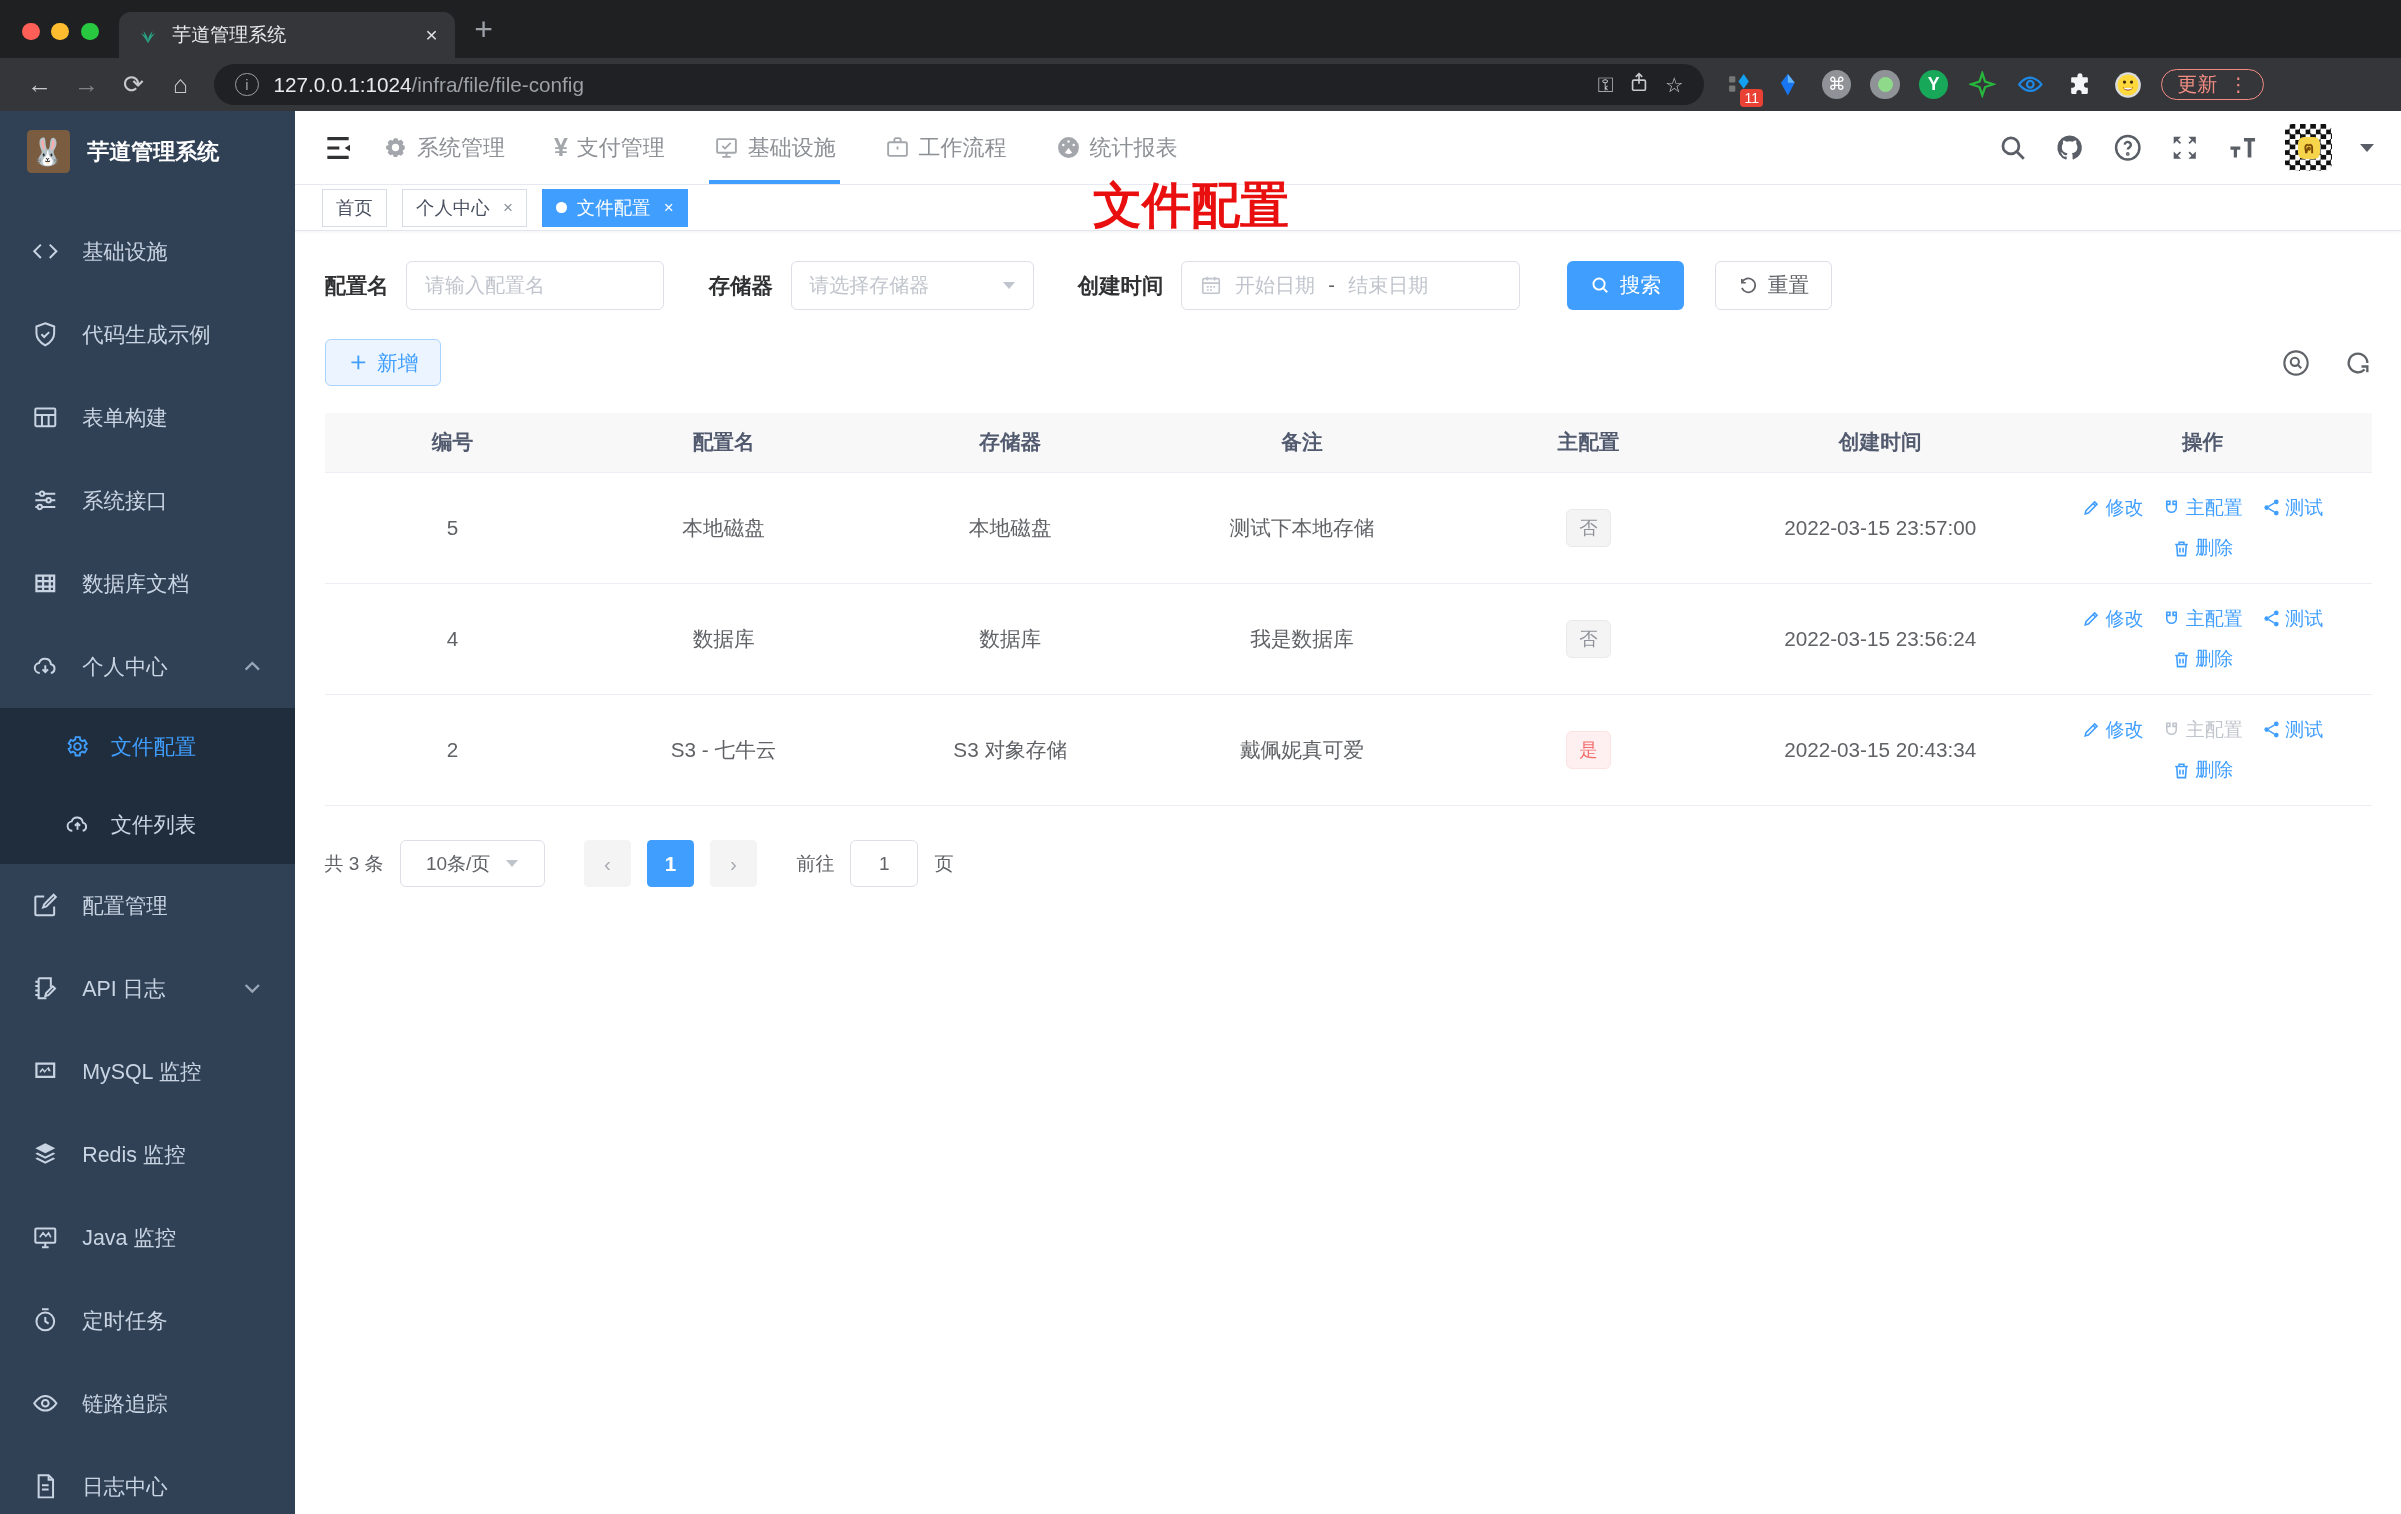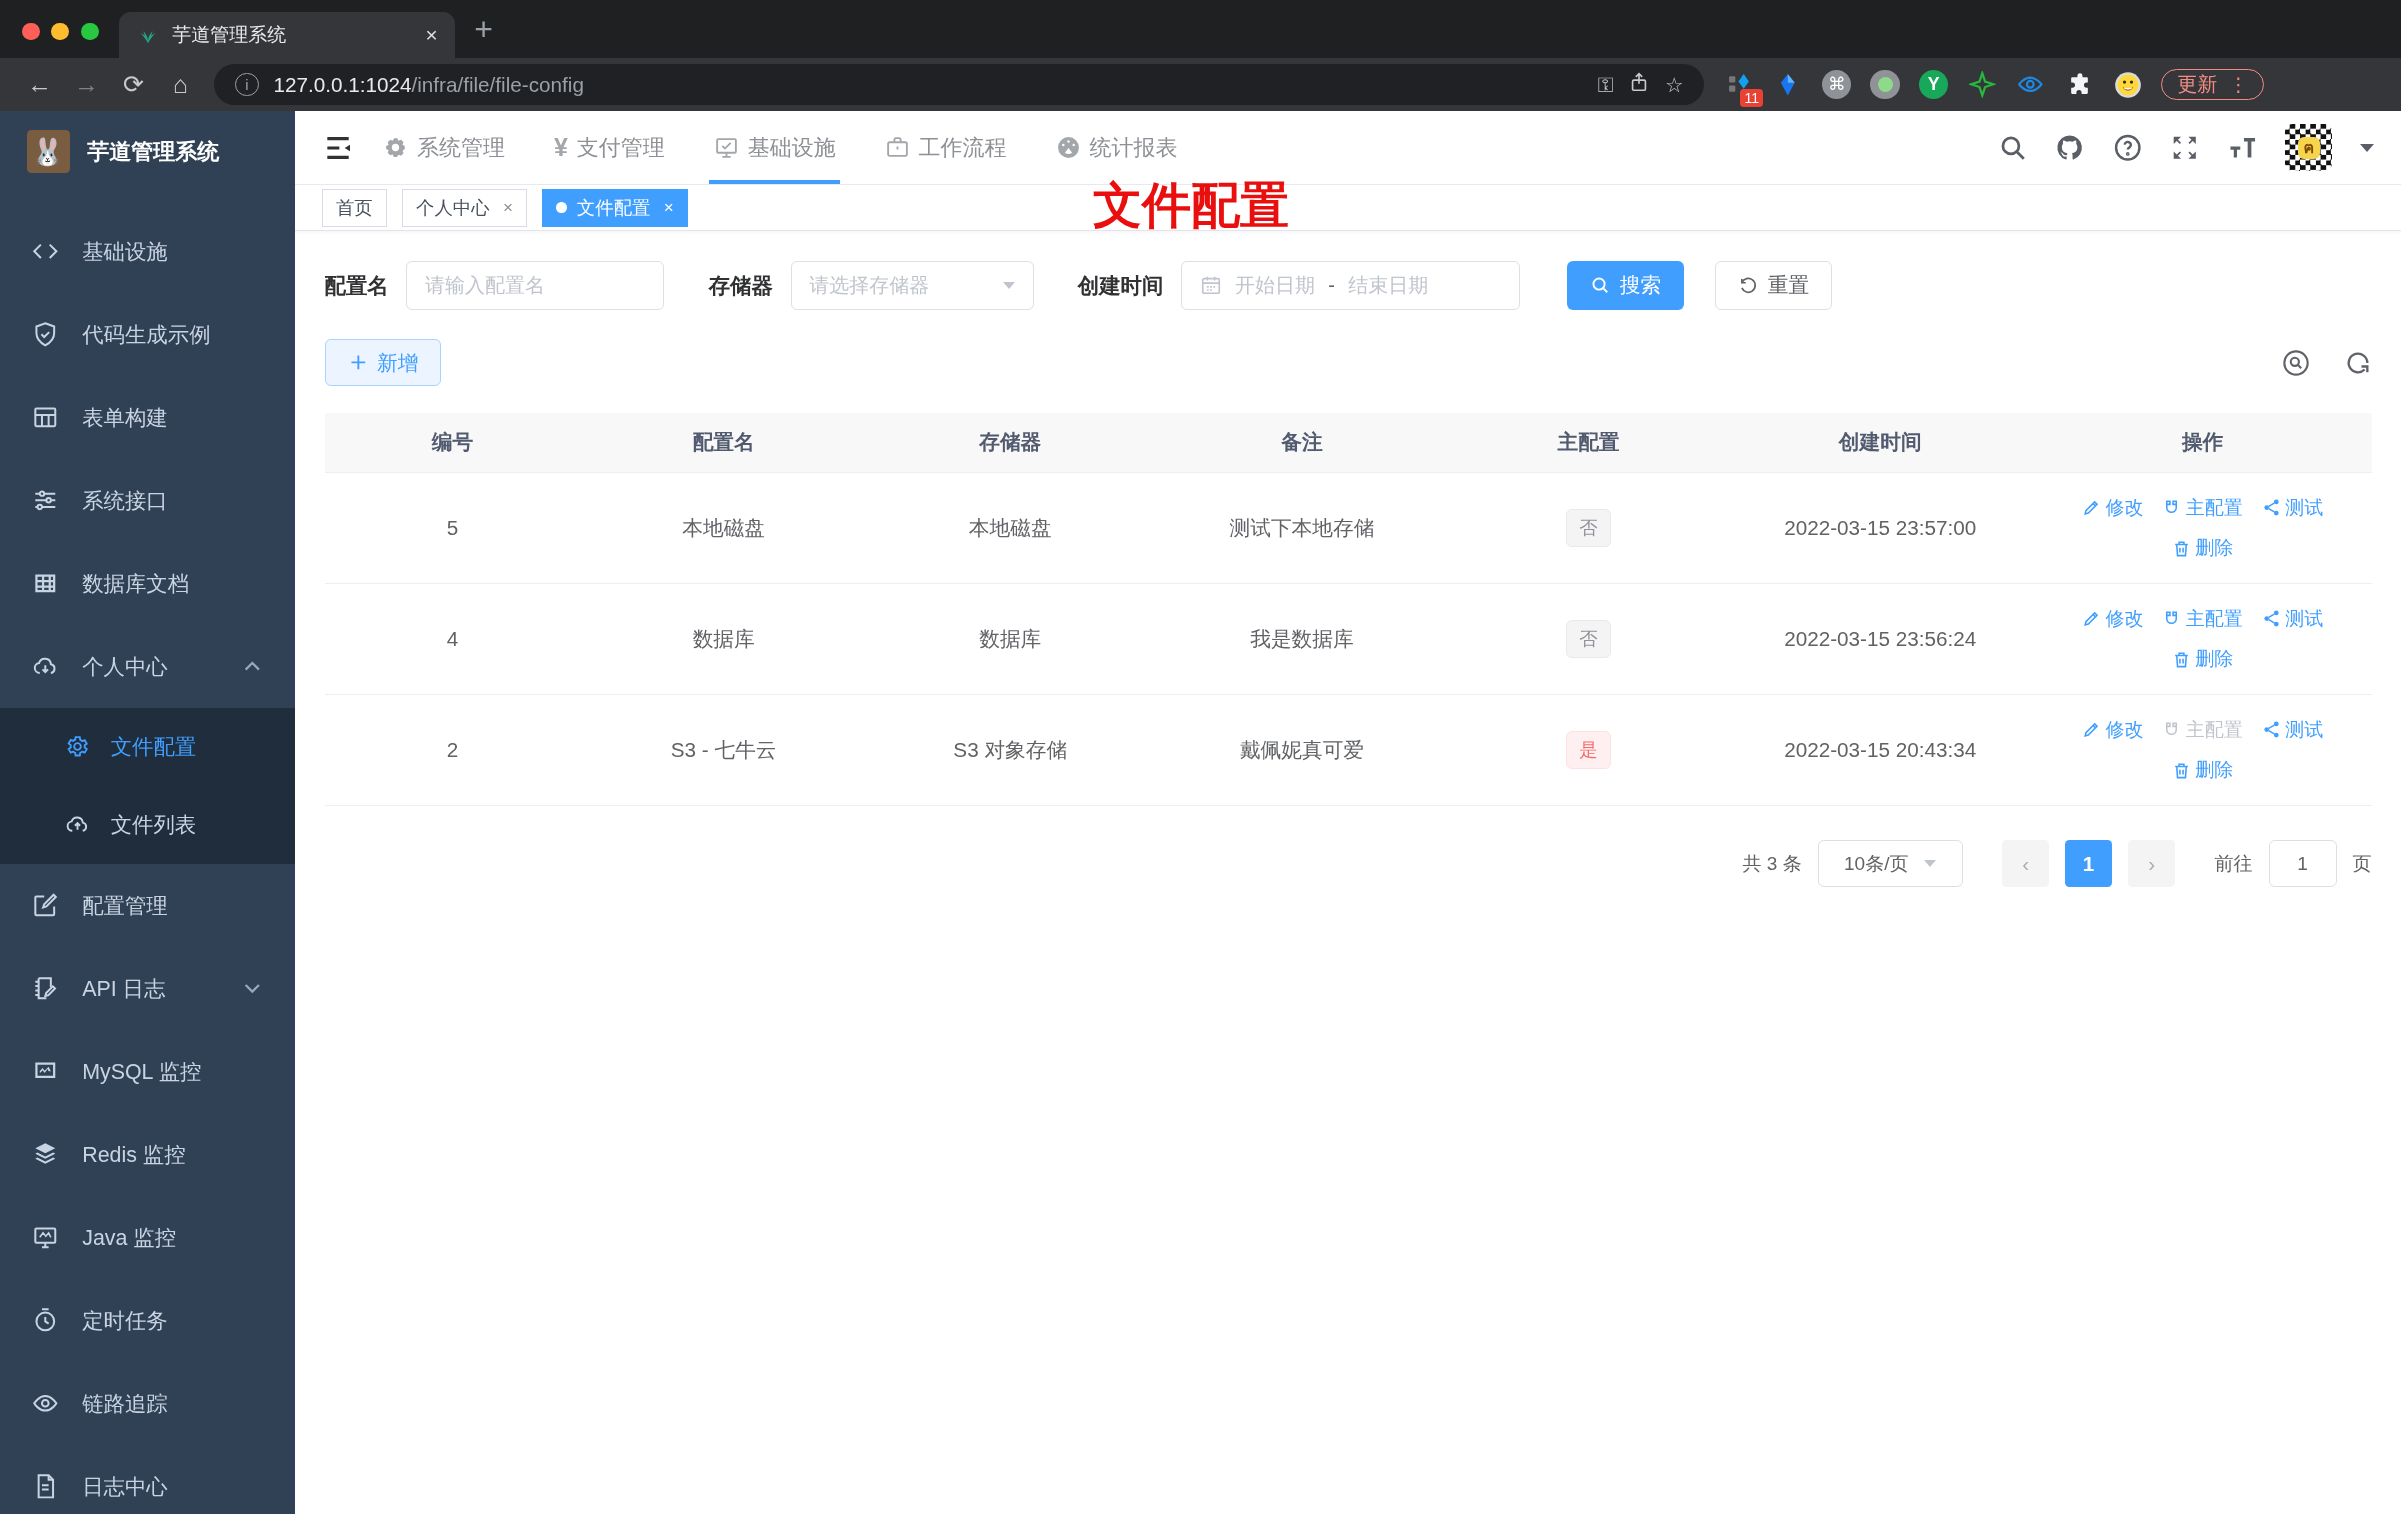--- a/index.html
+++ b/index.html
@@ -117,21 +117,21 @@
   .c-master{width:13.5%;} .c-time{width:15%;} .c-act{width:16.5%;}
   .tag { display:inline-block; padding:8.9px 12.5px; border-radius:5.9px; font-size:18.4px; line-height:1; }
   .tag-info { background:#f4f4f5; border:0.7px solid #e9e9eb; color:#909399; }
   .tag-danger { background:#fef0f0; border:0.7px solid #fde2e2; color:#f56c6c; }
   .acts { display:flex; flex-direction:column; gap:14.8px; align-items:center; }
   .acts .row1 { display:flex; gap:19px; }
   .alink { color:#409eff; font-size:19px; display:flex; align-items:center; gap:4.4px; white-space:nowrap; }
   .alink svg { width:19px; height:19px; }
   .alink.disabled { color:#c0c4cc; }
 
-  .pagerow { display:flex; align-items:center; justify-content:flex-end; gap:16px; margin-top:34px; font-size:19px; color:#606266; }
+  .pagerow { display:flex; align-items:center; justify-content:flex-start; gap:16px; margin-top:34px; font-size:19px; color:#606266; }
   .psel { width:145px; height:47px; border:0.7px solid #dcdfe6; border-radius:5.9px; display:flex; align-items:center;
     justify-content:center; gap:16px; color:#606266; }
   .pbtn { width:47px; height:47px; border-radius:4.4px; background:#f4f4f5; color:#a8abb2; display:flex;
     align-items:center; justify-content:center; font-size:20.7px; }
   .pbtn.cur { background:#409eff; color:#fff; font-weight:bold; }
   .goto { width:68px; height:47px; border:0.7px solid #dcdfe6; border-radius:5.9px; display:flex; align-items:center; justify-content:center; color:#606266; }
   .pg-gap { width:7.4px; }
 </style>
 </head>
 <body>

